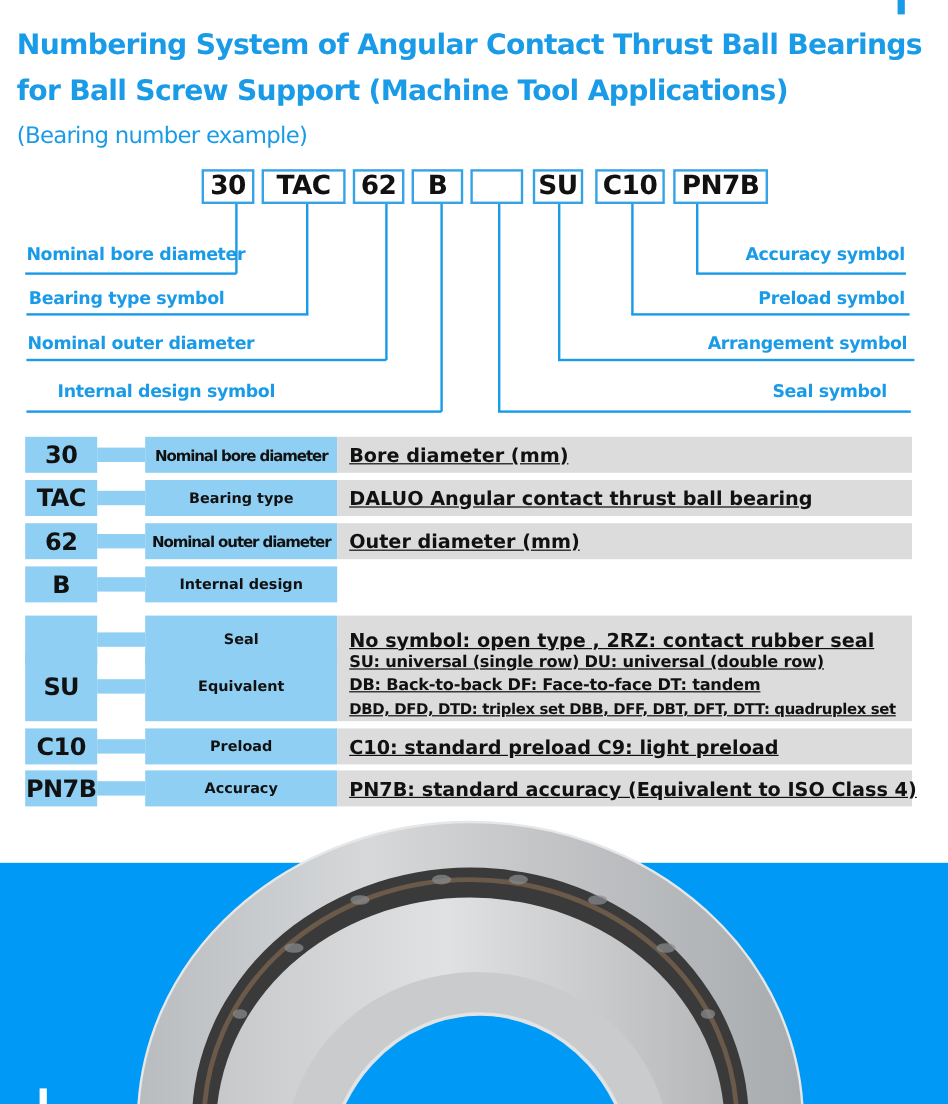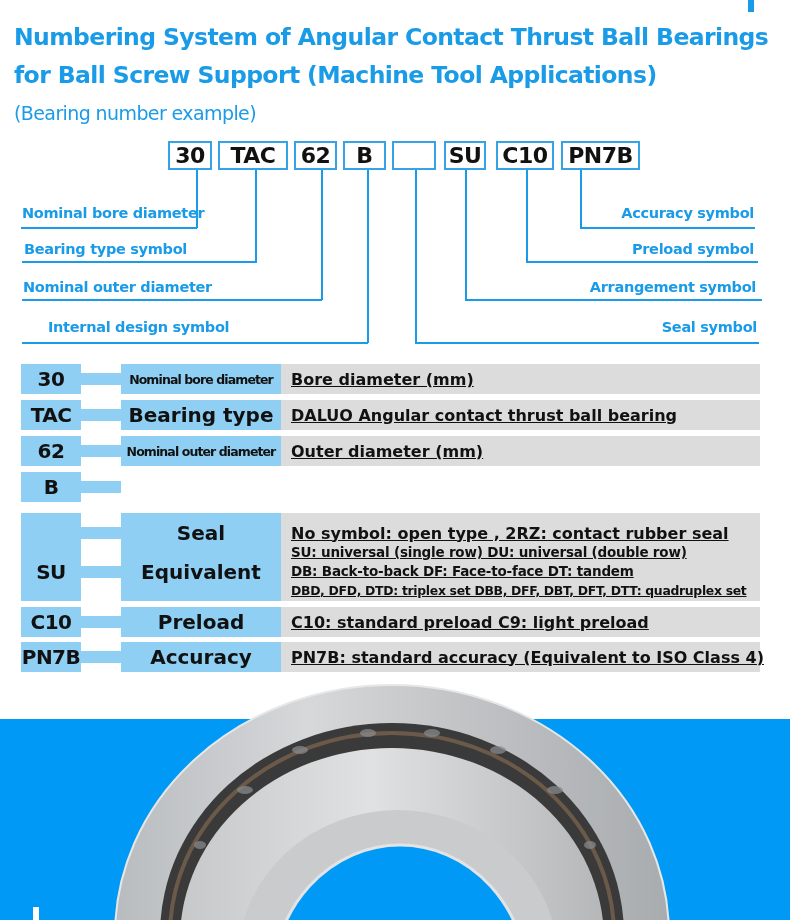--- a/index.html
+++ b/index.html
@@ -8,21 +8,21 @@
   .title.sub{font-weight:normal;font-size:19px;}
   .corner-mark{position:absolute;left:748px;top:0;width:6px;height:12px;background:#1a9be8;}
   .code-box{position:absolute;top:141px;height:29px;border:2px solid #36a3e6;box-sizing:border-box;background:#fff;color:#111;font-weight:bold;font-size:22px;line-height:26px;text-align:center;letter-spacing:-0.5px;}
   .vline{position:absolute;width:1.5px;background:#1a9be8;}
   .hline{position:absolute;height:1.5px;background:#1a9be8;}
   .lbl{position:absolute;color:#1a9be8;font-weight:bold;font-size:14.5px;letter-spacing:-0.3px;white-space:nowrap;line-height:18px;}
   .lbl.r{text-align:center;}
   .row{position:absolute;left:21px;width:739px;}
   .c1{position:absolute;left:0;top:0;width:60px;height:100%;background:#8ecff3;color:#111;font-weight:bold;font-size:20px;display:flex;align-items:center;justify-content:center;letter-spacing:-0.5px;}
   .conn{position:absolute;left:60px;width:40px;height:12px;background:#8ecff3;top:50%;margin-top:-6px;}
-  .c2{position:absolute;left:100px;top:0;width:160px;height:100%;background:#8ecff3;color:#111;font-weight:bold;font-size:20px;display:flex;align-items:center;justify-content:center;white-space:nowrap;}
+  .c2{position:absolute;left:100px;top:0;width:160px;height:100%;background:#8ecff3;color:#111;font-weight:bold;font-size:12px;display:flex;align-items:center;justify-content:center;white-space:nowrap;}
   .c2.small{font-size:12.5px;letter-spacing:-0.9px;}
   .c3{position:absolute;left:260px;top:0;width:479px;height:100%;background:#dcdcdc;color:#111;font-weight:bold;font-size:16px;display:flex;flex-direction:column;justify-content:center;padding-left:10px;box-sizing:border-box;white-space:nowrap;}
   .c3 .l{line-height:19px;text-decoration:underline;}
   .c3 .l.s{font-size:13.5px;letter-spacing:-0.2px;}
   .c3 .l.xs{font-size:12.4px;letter-spacing:-0.3px;}
   .band{position:absolute;left:0;top:719px;width:790px;height:201px;background:#0099f5;}
   .bearing{position:absolute;left:0;top:680px;width:790px;height:240px;}
   .white-mark{position:absolute;left:33px;top:907px;width:6px;height:13px;background:#ffffff;}
 </style>
 </head>
@@ -72,21 +72,21 @@
 </div>
 
 <div class="lbl" style="left:22px;top:204px;">Nominal bore diameter</div>
 <div class="lbl" style="left:24px;top:240px;">Bearing type symbol</div>
 <div class="lbl" style="left:23px;top:278px;">Nominal outer diameter</div>
 <div class="lbl" style="left:24px;top:318px;margin-left:24px;">Internal design symbol</div>
 
 <div class="lbl r" style="right:36px;top:204px;">Accuracy symbol</div>
 <div class="lbl r" style="right:36px;top:240px;">Preload symbol</div>
 <div class="lbl r" style="right:34px;top:278px;">Arrangement symbol</div>
-<div class="lbl r" style="right:33px;top:318px;">Seal symbol</div>
+<div class="lbl r" style="right:51px;top:318px;">Seal symbol</div>
 
 <div>
   <div class="row" style="top:364px;height:30px;">
     <div class="c1">30</div>
     <div class="conn"></div>
     <div class="c2 small">Nominal bore diameter</div>
     <div class="c3">
         <span class="l">Bore diameter (mm)</span>
       </div>
   </div>
@@ -102,20 +102,21 @@
     <div class="c1">62</div>
     <div class="conn"></div>
     <div class="c2 small">Nominal outer diameter</div>
     <div class="c3">
         <span class="l">Outer diameter (mm)</span>
       </div>
   </div>
   <div class="row" style="top:472px;height:30px;">
     <div class="c1">B</div>
     <div class="conn"></div>
+    <div class="c2">Internal design</div>
   </div>
   <div class="row" style="top:513px;height:40px;">
     <div class="c1"></div>
     <div class="conn"></div>
     <div class="c2">Seal</div>
     <div class="c3">
         <span class="l">No symbol: open type , 2RZ: contact rubber seal</span>
       </div>
   </div>
   <div class="row" style="top:542px;height:59px;">

